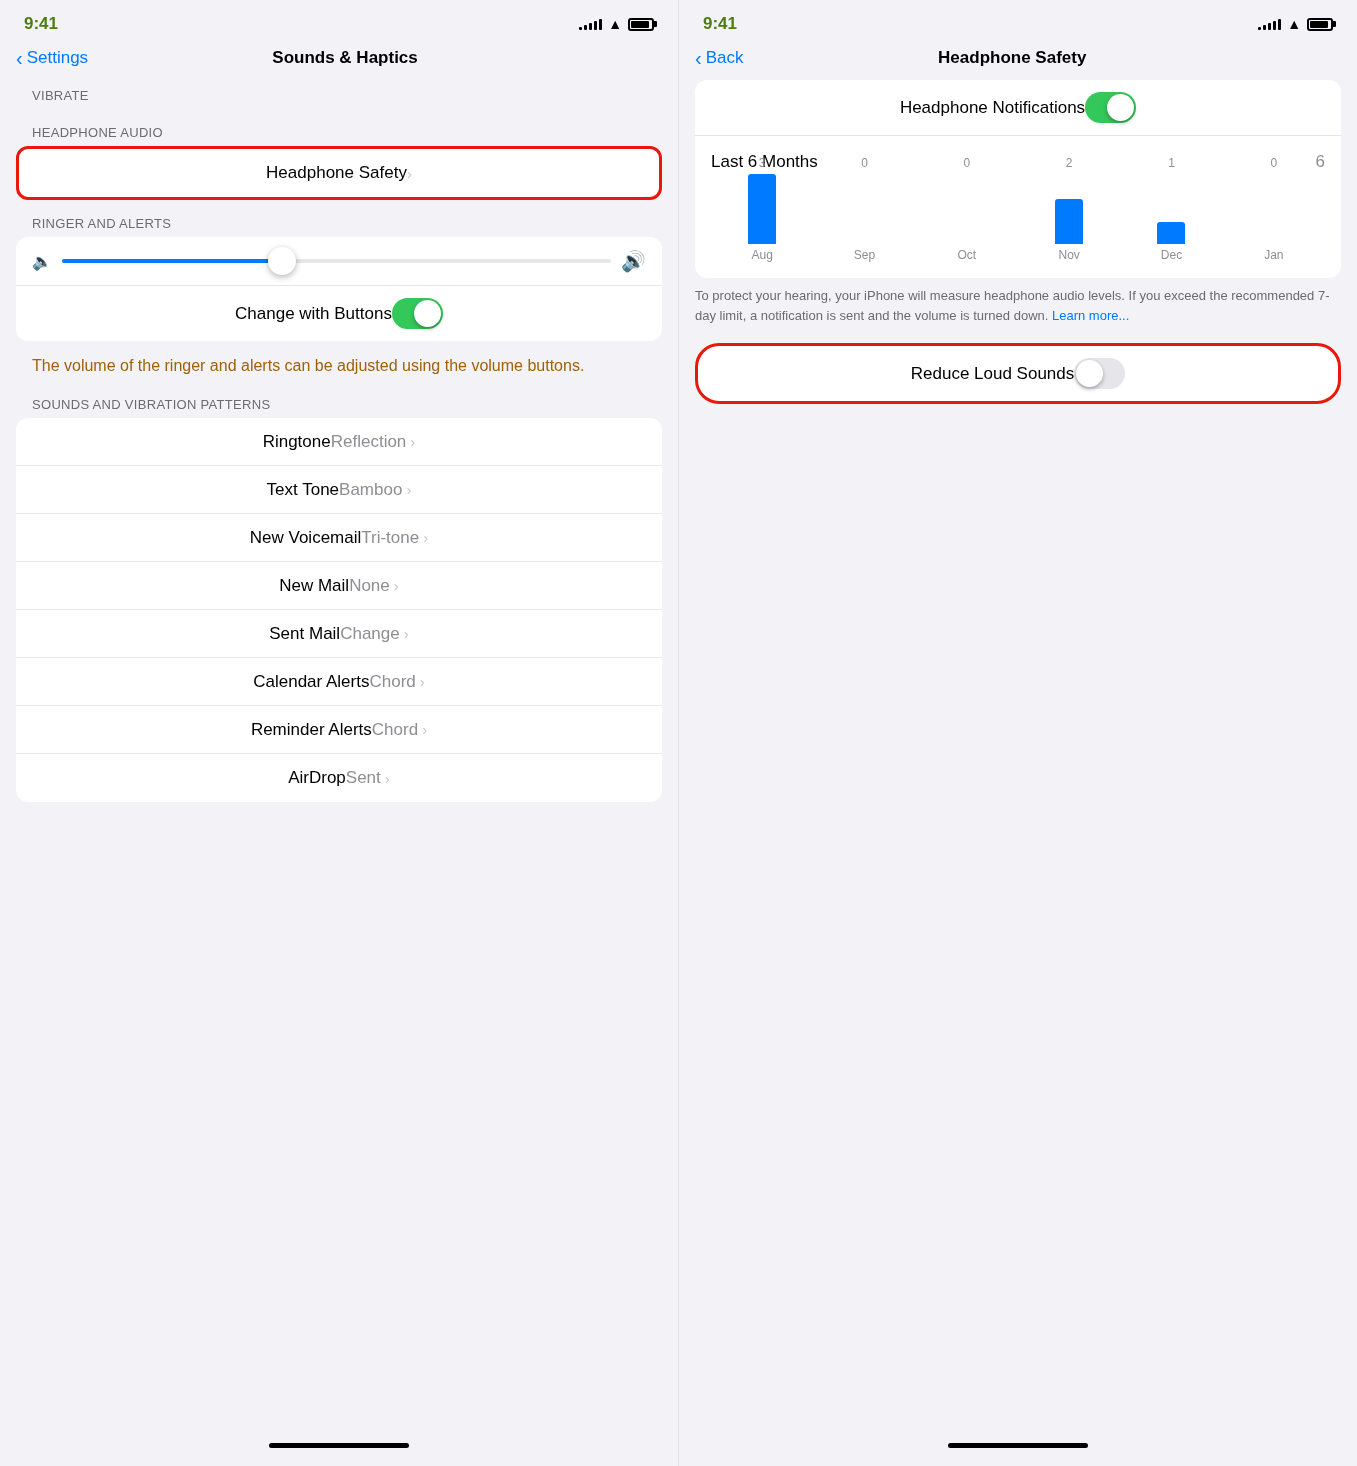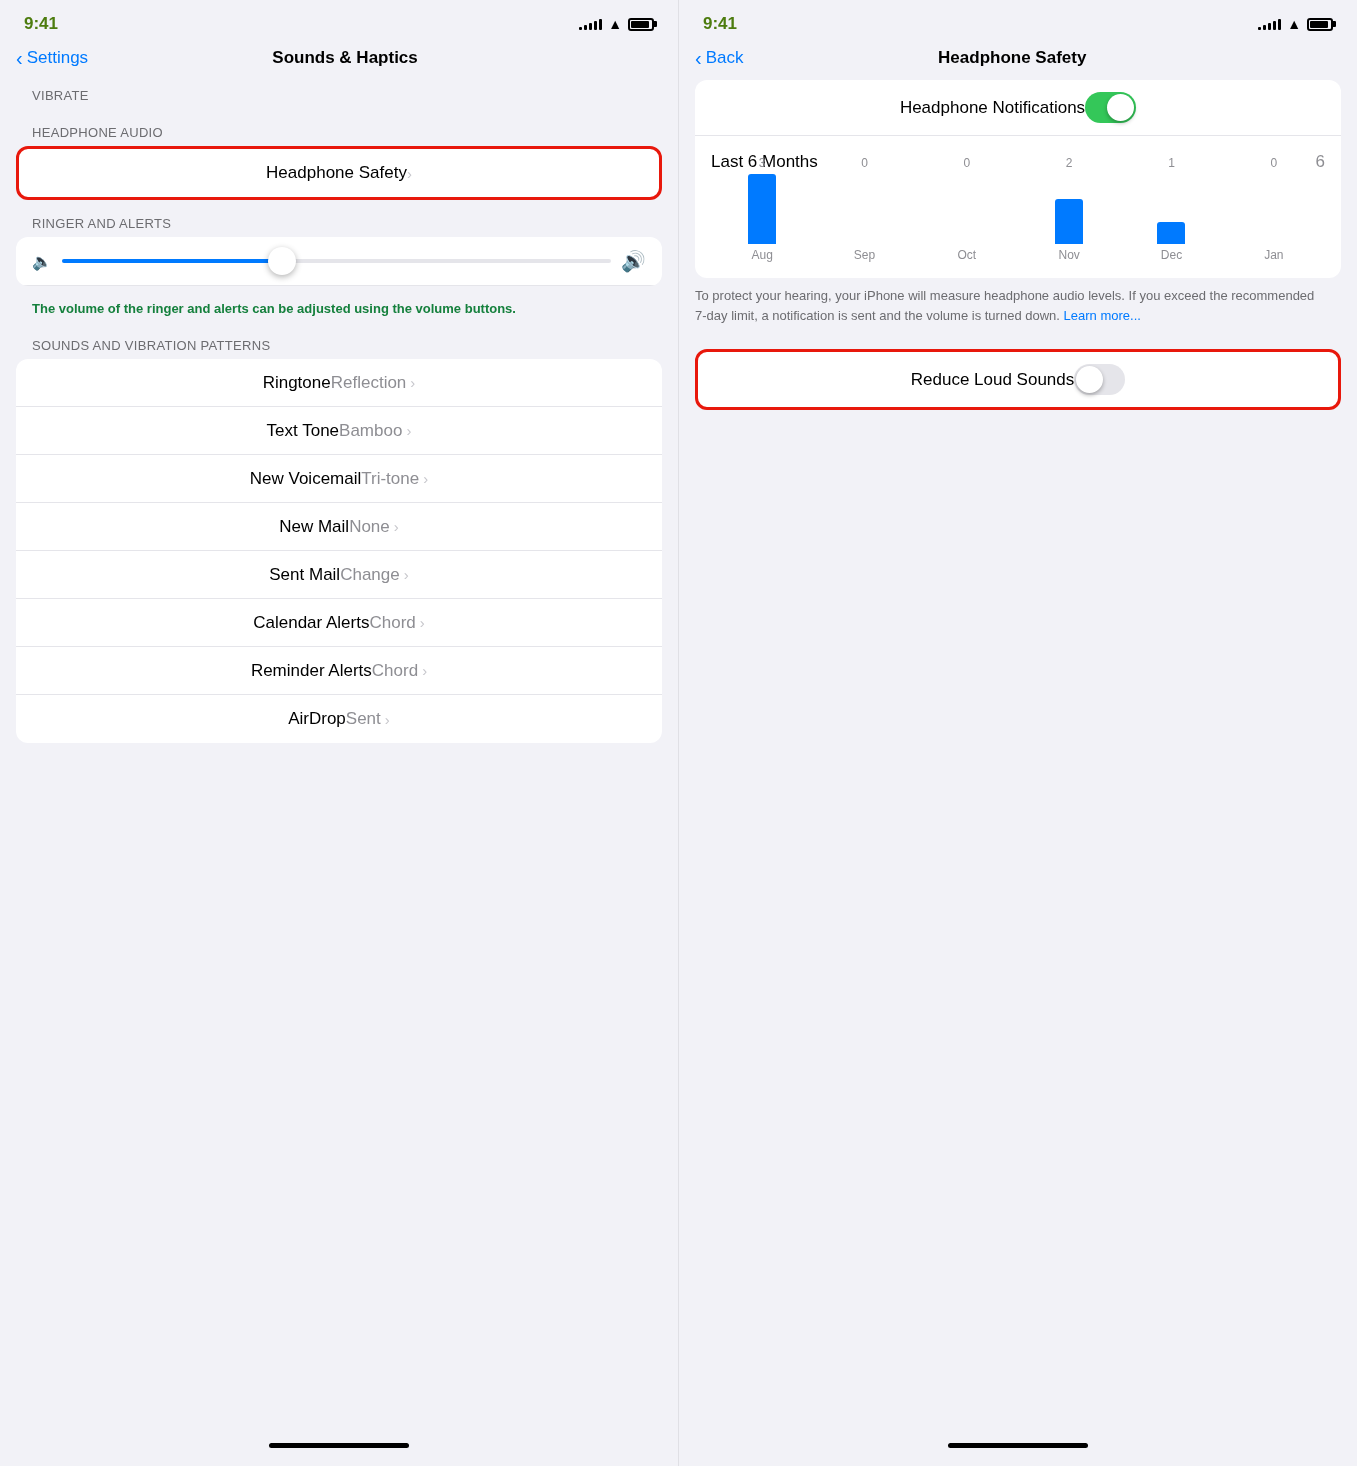--- a/index.html
+++ b/index.html
@@ -229,25 +229,24 @@
       border-radius: 50%;
       box-shadow: 0 2px 6px rgba(0,0,0,0.3);
       position: absolute;
       top: 50%;
       left: 40%;
       transform: translate(-50%, -50%);
     }
 
     
     .footer-text {
-      font-size: 13px;
-      color: #15803d;
+      font-size: 16px;
+      color: #a16207;
       padding: 6px 32px 12px 32px;
       line-height: 1.4;
-      font-weight: bold;
     }
 
     
     .home-indicator {
       width: 140px;
       height: 5px;
       background: #000;
       border-radius: 3px;
       margin: auto;
       margin-top: auto;
@@ -290,31 +289,31 @@
     }
     .chart-label {
       font-size: 12px;
       color: #8e8e93;
     }
 
     .description-text {
       font-size: 13px;
       color: #6c6c70;
       line-height: 1.5;
-      padding: 0 28px 16px 16px;
+      padding: 0 16px 16px 16px;
     }
     .learn-more {
       color: #007aff;
     }
 
     
     .reduce-loud-container {
       border: 3px solid #e8180c;
-      border-radius: 12px;
-      margin: 8px 16px 8px 16px;
+      border-radius: 24px;
+      margin: 2px 16px 8px 16px;
       background: #fff;
       overflow: hidden;
     }
 
     .spacer { flex: 1; }
 
     .panel-content {
       flex: 1;
       display: flex;
       flex-direction: column;
@@ -369,20 +368,26 @@
     <div class="section-label">RINGER AND ALERTS</div>
     <div class="settings-group">
       <div class="slider-row">
         <span class="volume-low">🔈</span>
         <div class="slider-track">
           <div class="slider-fill"></div>
           <div class="slider-thumb"></div>
         </div>
         <span class="volume-high">🔊</span>
       </div>
+      <div class="settings-row">
+        <span class="row-label">Change with Buttons</span>
+        <div class="toggle on">
+          <div class="toggle-knob"></div>
+        </div>
+      </div>
     </div>
     <div class="footer-text">The volume of the ringer and alerts can be adjusted using the volume buttons.</div>
 
     <div class="section-label">SOUNDS AND VIBRATION PATTERNS</div>
     <div class="settings-group">
 
       <div class="settings-row">
         <span class="row-label">Ringtone</span>
         <div class="row-value">
           <span>Reflection</span>

